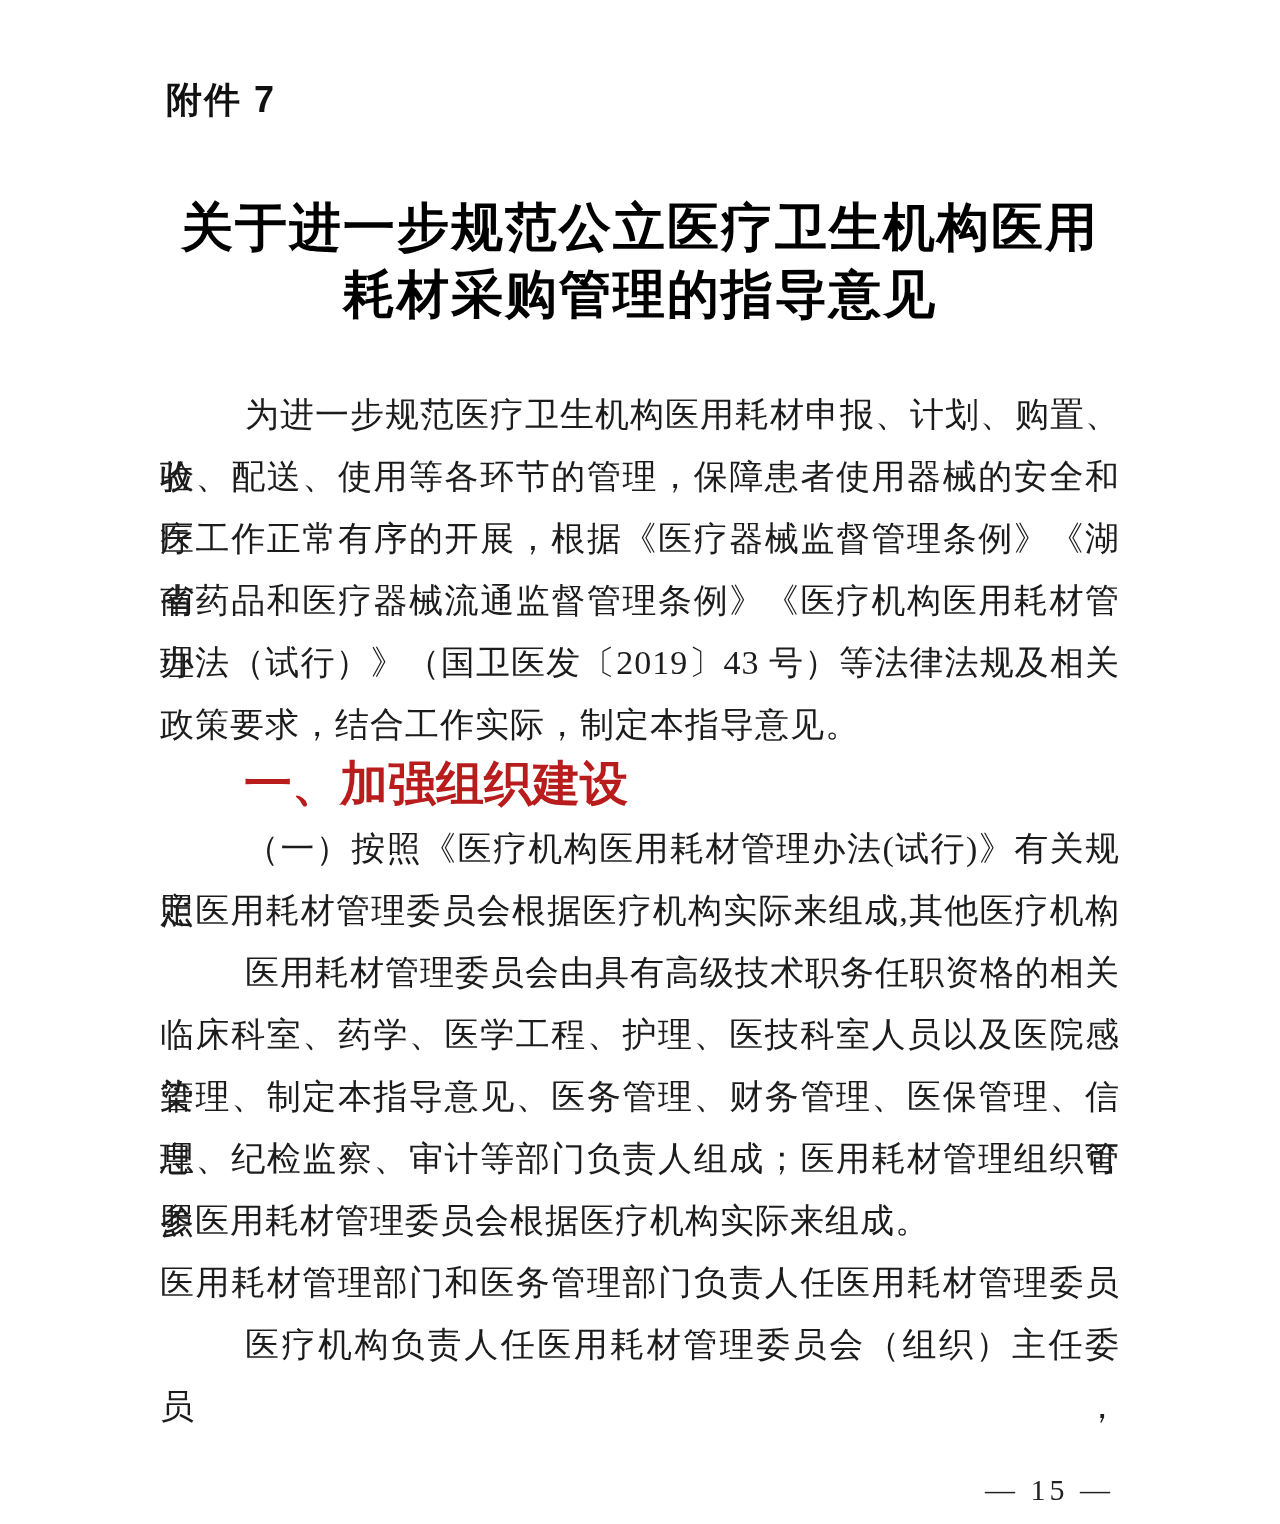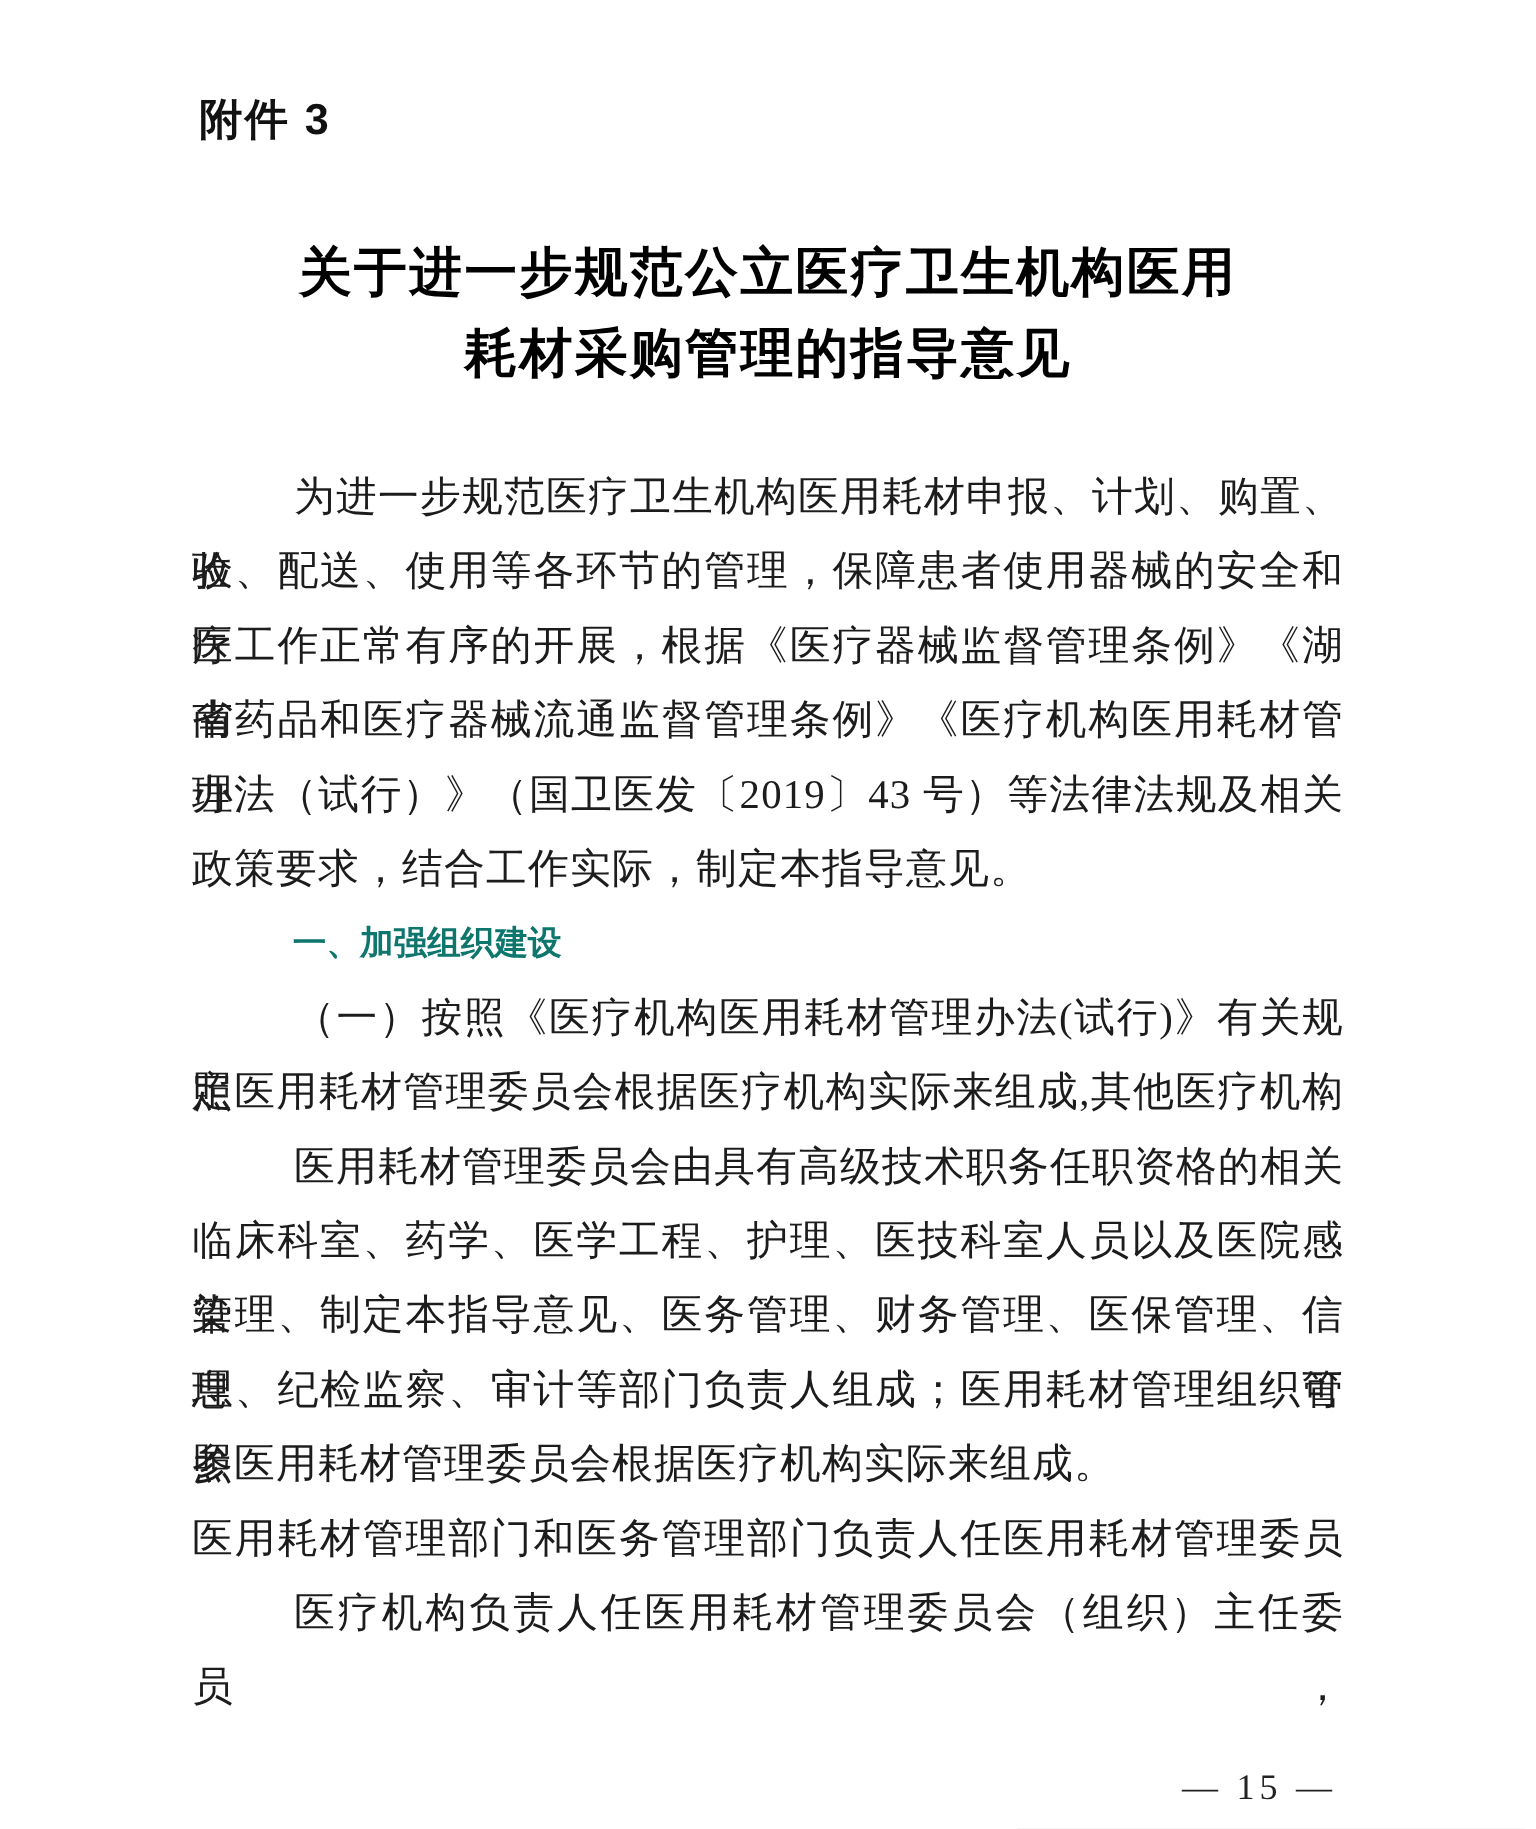--- a/index.html
+++ b/index.html
@@ -25,21 +25,21 @@
     letter-spacing: 2px;
   }
   .doc-title {
     position: absolute;
     left: 0;
     right: 0;
     top: 194px;
     text-align: center;
     font-family: "Liberation Serif", "DejaVu Serif", serif;
     font-weight: bold;
-    font-size: 44px;
+    font-size: 52px;
     line-height: 67px;
     letter-spacing: 2px;
     color: #000000;
   }
   .doc-body {
     position: absolute;
     left: 160px;
     top: 384px;
     width: 960px;
     font-family: "Liberation Serif", "DejaVu Serif", serif;
@@ -53,46 +53,46 @@
     white-space: nowrap;
   }
   .line.justify {
     white-space: normal;
     text-align: justify;
     text-align-last: justify;
     text-justify: inter-character;
   }
   .line.indent { text-indent: 85px; }
   .line.heading {
-    font-family: Liberation Serif, serif;
+    font-family: Liberation Mono, monospace;
     font-weight: bold;
-    font-size: 28px;
+    font-size: 48px;
     letter-spacing: 0px;
     text-indent: 84px;
-    color: #0f766e;
+    color: #b91c1c;
   }
   .page-number {
     position: absolute;
     left: 985px;
     top: 1472px;
     width: 160px;
     text-align: left;
     font-family: "Liberation Serif", "DejaVu Serif", serif;
     font-size: 30px;
     line-height: 36px;
     color: #222222;
     letter-spacing: 4px;
   }
 </style>
 </head>
 <body>
 
 <div class="page">
 
-  <div class="attachment-label">附件 3</div>
+  <div class="attachment-label">附件 7</div>
 
   <div class="doc-title">
     <div>关于进一步规范公立医疗卫生机构医用</div>
     <div>耗材采购管理的指导意见</div>
   </div>
 
   <div class="doc-body">
     <div class="line justify indent">为进一步规范医疗卫生机构医用耗材申报、计划、购置、验</div>
     <div class="line justify">收、配送、使用等各环节的管理，保障患者使用器械的安全和医</div>
     <div class="line justify">疗工作正常有序的开展，根据《医疗器械监督管理条例》《湖南</div>

